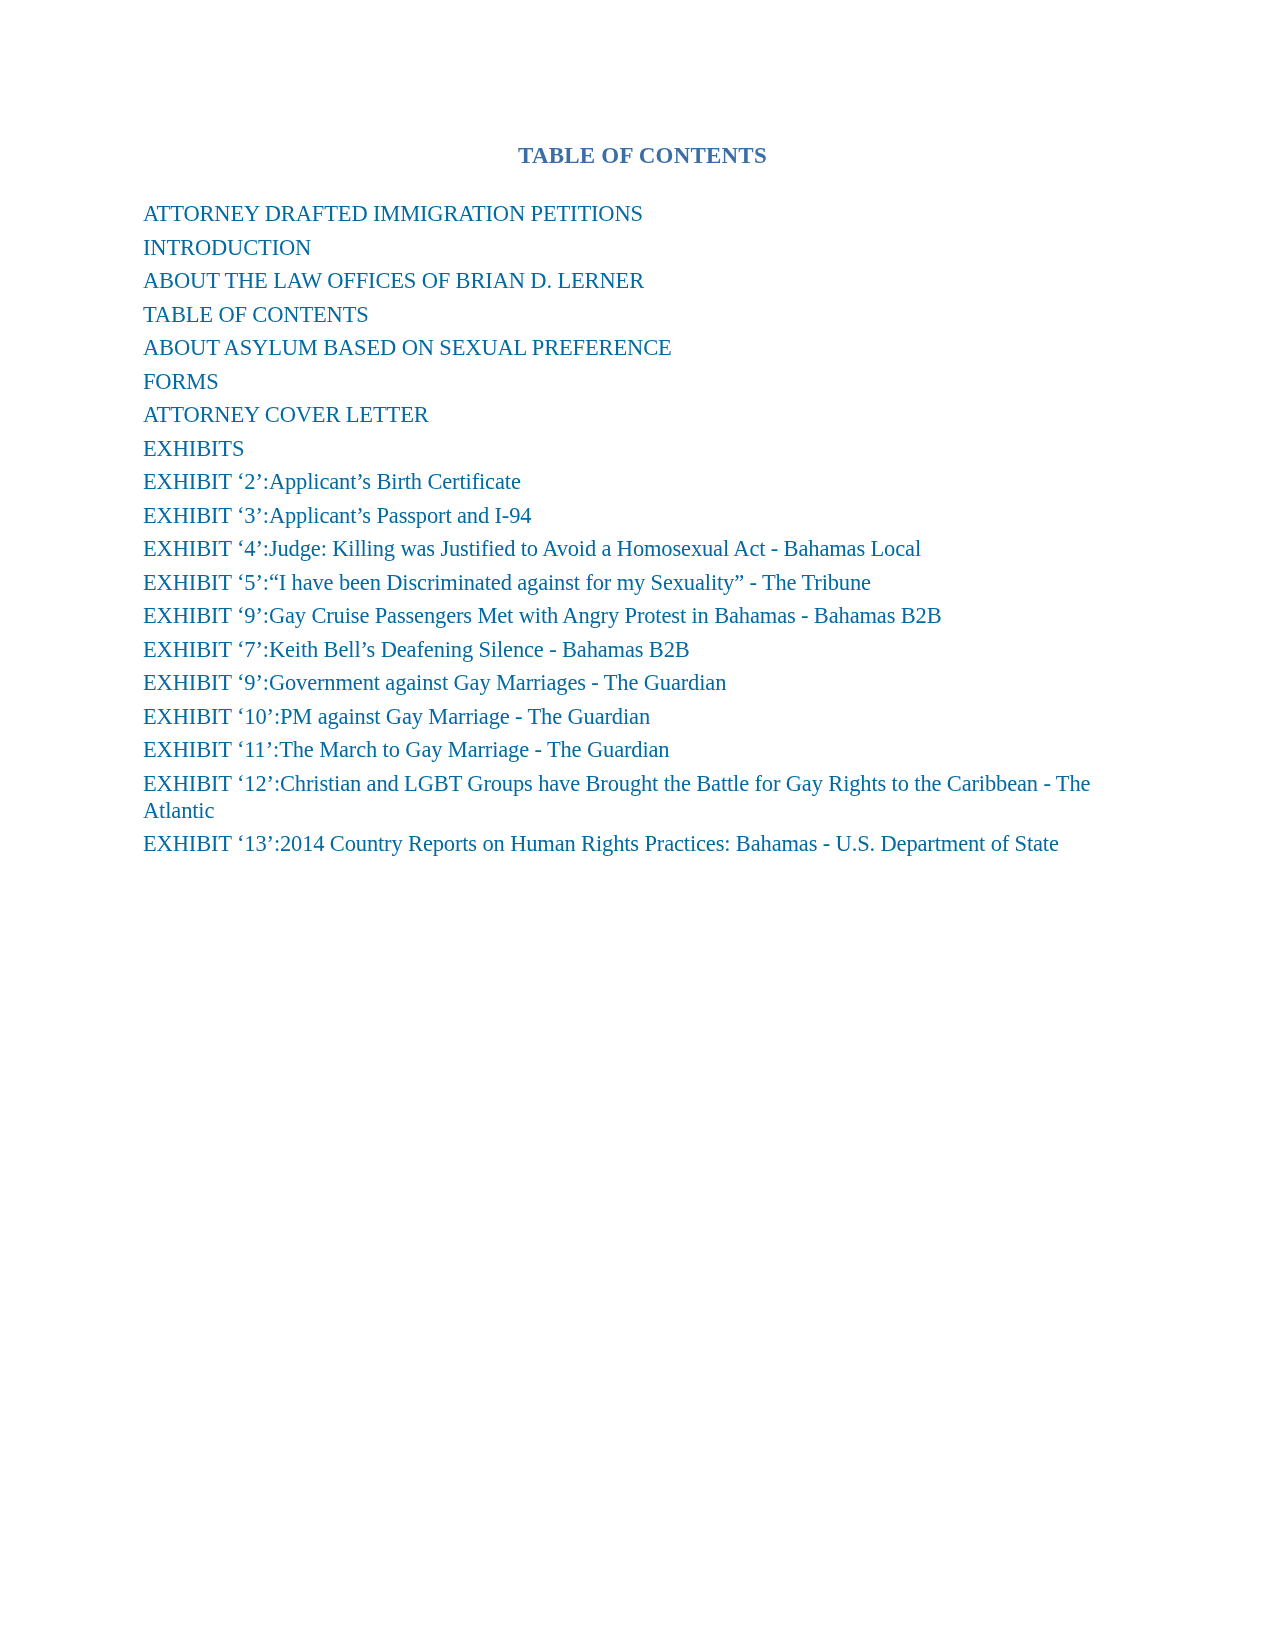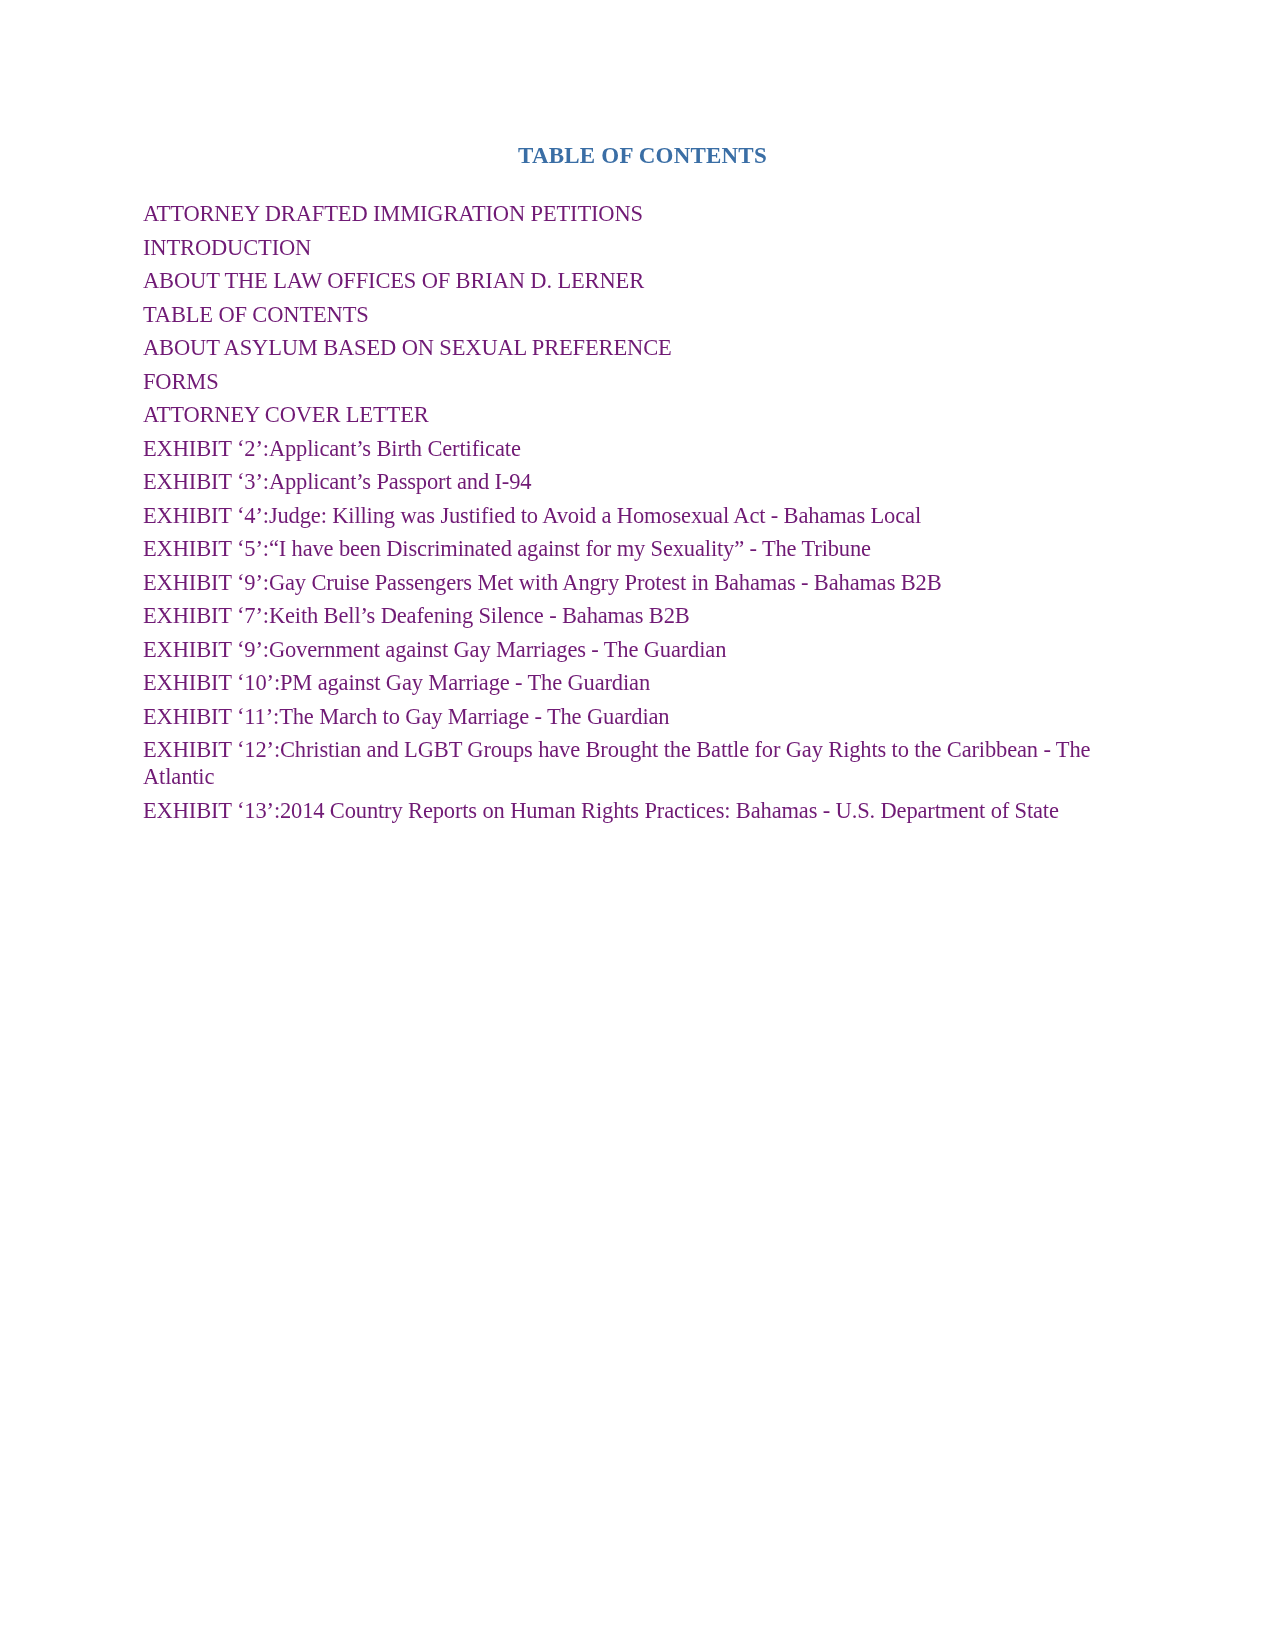--- a/index.html
+++ b/index.html
@@ -10,37 +10,38 @@
       font-family: "Liberation Serif", "DejaVu Serif", serif;
       font-weight: bold; font-size: 23px; color: #3a6ea5; letter-spacing: 0.2px;
       padding-left: 10px; box-sizing: border-box;
     }
     .toc-list {
       position: absolute; top: 200px; left: 143px; width: 960px;
       margin: 0; padding: 0; list-style: none;
     }
     .toc-item {
       font-family: "Liberation Serif", "DejaVu Serif", serif;
-      font-size: 22.5px; line-height: 27px; color: #701a75;
+      font-size: 22.5px; line-height: 27px; color: #0369a1;
       margin: 0 0 6.5px 0; cursor: pointer; letter-spacing: -0.15px;
     }
   </style>
 </head>
 <body>
 
 <div class="page">
   <div class="toc-title">TABLE OF CONTENTS</div>
   <ul class="toc-list">
     <li class="toc-item">ATTORNEY DRAFTED IMMIGRATION PETITIONS</li>
     <li class="toc-item">INTRODUCTION</li>
     <li class="toc-item">ABOUT THE LAW OFFICES OF BRIAN D. LERNER</li>
     <li class="toc-item">TABLE OF CONTENTS</li>
     <li class="toc-item">ABOUT ASYLUM BASED ON SEXUAL PREFERENCE</li>
     <li class="toc-item">FORMS</li>
     <li class="toc-item">ATTORNEY COVER LETTER</li>
+    <li class="toc-item">EXHIBITS</li>
     <li class="toc-item">EXHIBIT ‘2’:Applicant’s Birth Certificate</li>
     <li class="toc-item">EXHIBIT ‘3’:Applicant’s Passport and I-94</li>
     <li class="toc-item">EXHIBIT ‘4’:Judge: Killing was Justified to Avoid a Homosexual Act - Bahamas Local</li>
     <li class="toc-item">EXHIBIT ‘5’:“I have been Discriminated against for my Sexuality” - The Tribune</li>
     <li class="toc-item">EXHIBIT ‘9’:Gay Cruise Passengers Met with Angry Protest in Bahamas - Bahamas B2B</li>
     <li class="toc-item">EXHIBIT ‘7’:Keith Bell’s Deafening Silence - Bahamas B2B</li>
     <li class="toc-item">EXHIBIT ‘9’:Government against Gay Marriages - The Guardian</li>
     <li class="toc-item">EXHIBIT ‘10’:PM against Gay Marriage - The Guardian</li>
     <li class="toc-item">EXHIBIT ‘11’:The March to Gay Marriage - The Guardian</li>
     <li class="toc-item">EXHIBIT ‘12’:Christian and LGBT Groups have Brought the Battle for Gay Rights to the Caribbean - The Atlantic</li>

